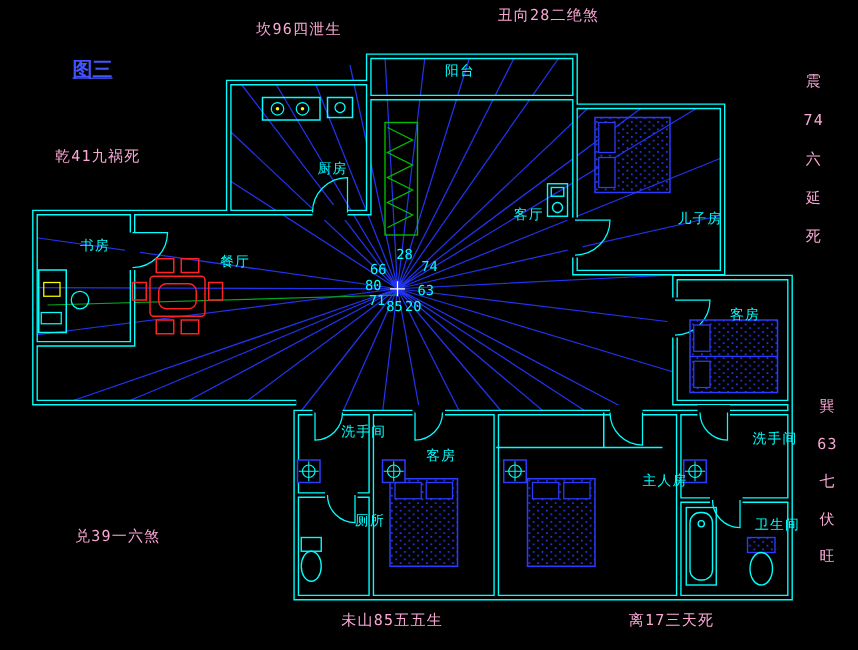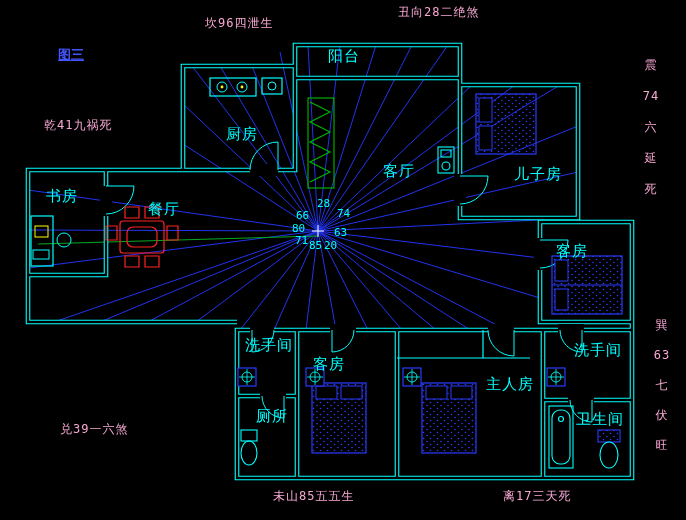--- a/index.html
+++ b/index.html
@@ -1,23 +1,23 @@
 <!DOCTYPE html>
 <html><head>
 <meta charset="utf-8">
 <style>
   html,body{margin:0;padding:0;background:#000;}
   .canvas{position:relative;width:686px;height:520px;background:#000;overflow:hidden;
           font-family:"DejaVu Sans Mono","Liberation Mono",monospace;}
   .canvas svg{position:absolute;left:0;top:0;}
-  .lbl{position:absolute;color:#00ffff;font-size:15px;line-height:13px;letter-spacing:1px;white-space:pre-line;}
+  .lbl{position:absolute;color:#00ffff;font-size:11px;line-height:13px;letter-spacing:1px;white-space:pre-line;margin-left:28px;}
   .ann{position:absolute;color:#f9a8d4;font-size:12px;line-height:14px;letter-spacing:1px;white-space:pre-line;}
   .vert{width:28px;text-align:center;line-height:31px;}
   .vert2{width:28px;text-align:center;line-height:30px;}
-  .fig{position:absolute;color:#4455ff;font-size:13px;font-weight:bold;text-decoration:underline;}
+  .fig{position:absolute;color:#4455ff;font-size:16px;font-weight:bold;text-decoration:underline;}
   .num{position:absolute;color:#00ffff;font-size:11px;line-height:9px;letter-spacing:0;}
 </style>
 </head>
 <body>
 
 <div class="canvas">
 
   <svg width="686" height="520" viewBox="0 0 686 520">
     <defs>
       <pattern id="dots" width="7" height="6" patternUnits="userSpaceOnUse">
@@ -174,21 +174,21 @@
 伏
 旺</div>
   <div class="ann" style="left:60px;top:422px">兑39一六煞</div>
   <div class="ann" style="left:273px;top:489px">未山85五五生</div>
   <div class="ann" style="left:503px;top:489px">离17三天死</div>
 
   <div class="lbl" style="left:328px;top:50px">阳台</div>
   <div class="lbl" style="left:226px;top:128px">厨房</div>
   <div class="lbl" style="left:383px;top:165px">客厅</div>
   <div class="lbl" style="left:514px;top:168px">儿子房</div>
-  <div class="lbl" style="left:46px;top:190px">书房</div>
+  <div class="lbl" style="left:36px;top:190px">书房</div>
   <div class="lbl" style="left:148px;top:203px">餐厅</div>
   <div class="lbl" style="left:556px;top:245px">客房</div>
   <div class="lbl" style="left:245px;top:339px">洗手间</div>
   <div class="lbl" style="left:313px;top:358px">客房</div>
   <div class="lbl" style="left:486px;top:378px">主人房</div>
   <div class="lbl" style="left:574px;top:344px">洗手间</div>
   <div class="lbl" style="left:256px;top:410px">厕所</div>
   <div class="lbl" style="left:576px;top:413px">卫生间</div>
 
   <span class="num" style="left:296px;top:211px">66</span>

